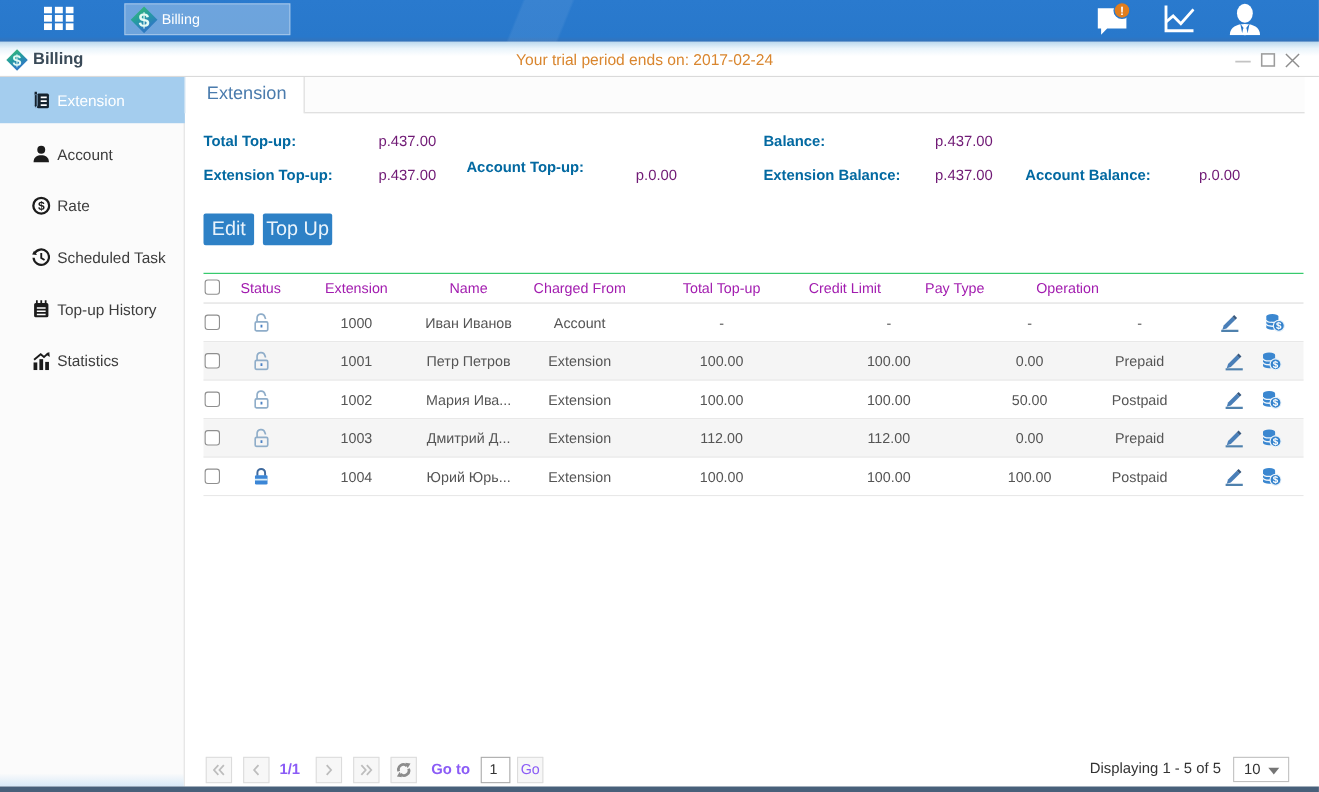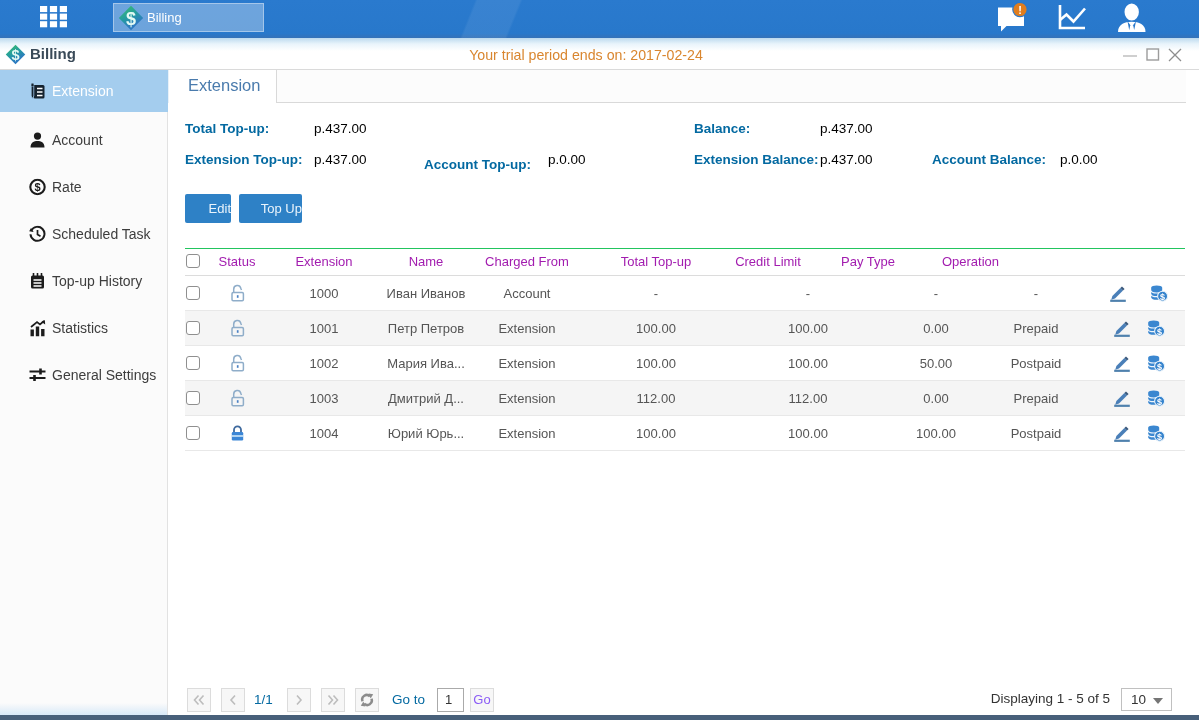--- a/index.html
+++ b/index.html
@@ -30,42 +30,42 @@
   .mitem .lb { position:absolute; left:52px; top:50%; transform:translateY(-50%); font-size:14px; color:#3d3d3d; white-space:nowrap; }
   .mitem.on .lb { color:#fff; }
 
   
   .tabline { position:absolute; left:277px; top:102px; width:909px; height:1px; background:#d9d9d9; }
   .tab { position:absolute; left:168px; top:70px; width:109px; height:33px; background:#fff;
     border-right:1px solid #d9d9d9; border-left:1px solid #e8f1f9; }
   .tab span { position:absolute; left:19px; top:6px; font-size:16.5px; color:#4a7bad; }
 
   .lab { position:absolute; font-size:13.5px; font-weight:bold; color:#0369a1; white-space:nowrap; }
-  .val { position:absolute; font-size:13.5px; color:#000000; white-space:nowrap; }
-
-  .btn { position:absolute; background:#2e81c6; color:#eaf4fc; font-size:13px;
-    border-radius:2px; text-align:right; line-height:29px; height:29px; }
+  .val { position:absolute; font-size:13.5px; color:#701a75; white-space:nowrap;margin-left:30px; }
+
+  .btn { position:absolute; background:#2e81c6; color:#eaf4fc; font-size:18px;
+    border-radius:2px; text-align:center; line-height:29px; height:29px; }
 
   
   .tbl { position:absolute; left:185px; top:248px; width:1000px; }
   .trow { display:flex; width:1000px; border-bottom:1px solid #e8e8e8; }
   .trow.hd { height:28px; line-height:25px; border-top:1px solid #22c55e; border-bottom:1px solid #dcdcdc; color:#a21caf; }
   .trow.bd { height:35px; line-height:36px; color:#555; }
   .trow.alt { background:#f5f5f5; }
   .trow div { text-align:center; font-size:13px; overflow:hidden; }
   .c0{width:27px;} .c1{width:50px;} .c2{width:124px;} .c3{width:80px;} .c4{width:122px;}
   .c5{width:136px;} .c6{width:168px;} .c7{width:88px;} .c8{width:112px;} .c9{width:93px;}
   .cb { display:inline-block; width:14px; height:14px; border:1px solid #8f8f8f; border-radius:3px; background:#fff; vertical-align:middle; margin-top:-3px; }
   .trow .c0 { text-align:left; padding-left:1px; }
   .icv { vertical-align:middle; margin-top:-3px; }
 
   
   .pbtn { position:absolute; top:688px; width:24px; height:24px; background:#f7f7f7; border:1px solid #dcdcdc; }
   .pbtn svg { position:absolute; left:50%; top:50%; transform:translate(-50%,-50%); }
-  .ptxt { position:absolute; top:688px; line-height:24px; font-size:13.5px; color:#0369a1; }
+  .ptxt { position:absolute; top:688px; line-height:24px; font-size:13.5px; color:#8b5cf6;font-weight:bold; }
   .ginput { position:absolute; left:437px; top:688px; width:27px; height:24px; border:1px solid #aaa; background:#fff;
     font-size:13px; color:#333; text-align:left; padding-left:7px; line-height:22px; }
   .gobtn { position:absolute; left:470px; top:688px; width:24px; height:24px; background:#f7f7f7; border:1px solid #dcdcdc;
     font-size:13px; color:#8b5cf6; text-align:center; line-height:22px; }
   .disp { position:absolute; top:691px; right:89px; font-size:13.5px; color:#333; }
   .psel { position:absolute; left:1121px; top:688px; width:51px; height:23px; border:1px solid #c0c0c0; background:#fff; }
   .psel .n { position:absolute; left:9px; top:3px; font-size:13.5px; color:#333; }
   .psel .tri { position:absolute; right:8px; top:9px; width:0; height:0;
     border-left:5px solid transparent; border-right:5px solid transparent; border-top:6px solid #757575; }
 
@@ -195,47 +195,36 @@
   <div class="mitem" style="top:237px;">
     <svg class="ic" viewBox="0 0 17 17">
       <rect x="1.5" y="10" width="3.4" height="7" fill="#1c1c1c"></rect>
       <rect x="6.8" y="7" width="3.4" height="10" fill="#1c1c1c"></rect>
       <rect x="12.1" y="9.5" width="3.4" height="7.5" fill="#1c1c1c"></rect>
       <path d="M2 7.5 L8 2.5 L11 5 L15 1.5" fill="none" stroke="#1c1c1c" stroke-width="1.7"></path>
       <path d="M15.8 0.5 L16.2 5 L12.5 2.5 Z" fill="#1c1c1c"></path>
     </svg>
     <div class="lb">Statistics</div>
   </div>
-  <div class="mitem" style="top:284px;">
-    <svg class="ic" viewBox="0 0 17 17">
-      <g stroke="#1c1c1c" stroke-width="1.9">
-        <line x1="0.5" y1="5" x2="16.5" y2="5"></line>
-          <line x1="0.5" y1="11.5" x2="16.5" y2="11.5"></line>
-        <line x1="11.5" y1="2" x2="11.5" y2="8" stroke-width="2.6"></line>
-        <line x1="5.5" y1="8.5" x2="5.5" y2="14.5" stroke-width="2.6"></line>
-      </g>
-    </svg>
-    <div class="lb">General Settings</div>
-  </div>
 </div>
 
 <div class="abs" style="left:277px;top:70px;width:909px;height:32px;background:#fcfcfc;"></div>
 <div class="tabline"></div>
 <div class="tab">
     <span>Extension</span>
   </div>
 
 <div class="lab" style="left:185px;top:121px;">Total Top-up:</div>
 <div class="val" style="left:314px;top:121px;">p.437.00</div>
 <div class="lab" style="left:694px;top:121px;">Balance:</div>
 <div class="val" style="left:820px;top:121px;">p.437.00</div>
 
 <div class="lab" style="left:185px;top:152px;">Extension Top-up:</div>
 <div class="val" style="left:314px;top:152px;">p.437.00</div>
-<div class="lab" style="left:424px;top:157px;">Account Top-up:</div>
+<div class="lab" style="left:424px;top:144px;">Account Top-up:</div>
 <div class="val" style="left:548px;top:152px;">p.0.00</div>
 <div class="lab" style="left:694px;top:152px;">Extension Balance:</div>
 <div class="val" style="left:820px;top:152px;">p.437.00</div>
 <div class="lab" style="left:932px;top:152px;">Account Balance:</div>
 <div class="val" style="left:1060px;top:152px;">p.0.00</div>
 
 <div class="btn" style="left:185px;top:194px;width:46px;">Edit</div>
 <div class="btn" style="left:239px;top:194px;width:63px;">Top Up</div>
 
 <div class="tbl">

